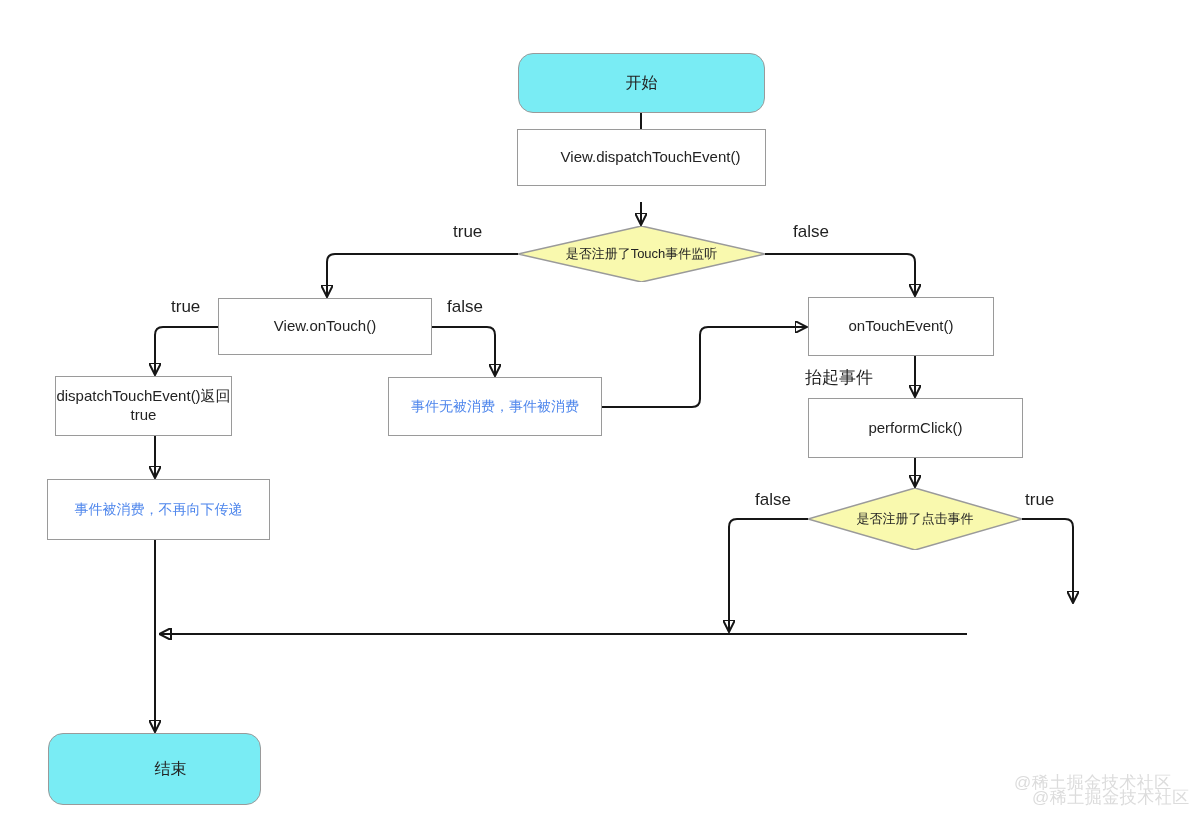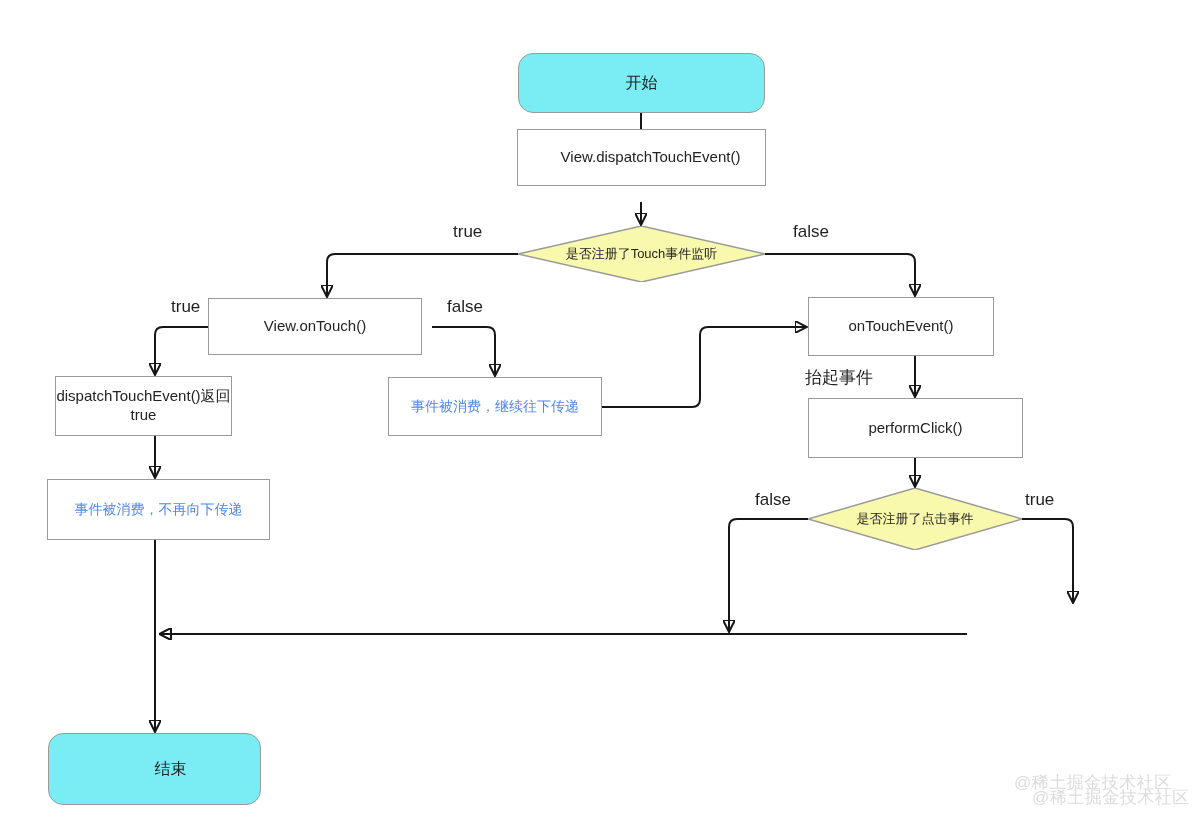--- a/index.html
+++ b/index.html
@@ -87,21 +87,21 @@
     color: var(--watermark_color, #dcdcdc);
     font-size: 17px;
     line-height: 17px;
     white-space: nowrap;
     letter-spacing: 0.5px;
   }
   
   #n-start        { left: 518px; top:  53px; width: 247px; height: 60px; }
   #n-dispatch     { left: 517px; top: 129px; width: 249px; height: 57px; padding-left: 18px; }
   #n-d1           { left: 518px; top: 226px; width: 247px; height: 56px; }
-  #n-ontouch      { left: 208px; top: 298px; width: 214px; height: 57px; }
+  #n-ontouch      { left: 218px; top: 298px; width: 214px; height: 57px; }
   #n-returntrue   { left:  55px; top: 376px; width: 177px; height: 60px; }
   #n-notconsumed  { left: 388px; top: 377px; width: 214px; height: 59px; }
   #n-consumed     { left:  47px; top: 479px; width: 223px; height: 61px; font-family: Liberation Serif, serif; }
   #n-ontouchevent { left: 808px; top: 297px; width: 186px; height: 59px; }
   #n-performclick { left: 808px; top: 398px; width: 215px; height: 60px; }
   #n-d2           { left: 808px; top: 488px; width: 214px; height: 62px; }
   #n-onclick      { left: 967px; top: 604px; width: 216px; height: 59px; }
   #n-end          { left:  48px; top: 733px; width: 213px; height: 72px; padding-left: 32px; }
   
   #lbl-true1  { left: 453px; top: 222px; }
@@ -158,21 +158,21 @@
 
   <div class="node process" id="n-ontouch">
     <span>View.onTouch()</span>
   </div>
 
   <div class="node process" id="n-returntrue">
     <span>dispatchTouchEvent()返回true</span>
   </div>
 
   <div class="node note" id="n-notconsumed">
-    <span>事件被消费，继续往下传递</span>
+    <span>事件无被消费，事件被消费</span>
   </div>
 
   <div class="node note" id="n-consumed">
     <span>事件被消费，不再向下传递</span>
   </div>
 
   <div class="node process" id="n-ontouchevent">
     <span>onTouchEvent()</span>
   </div>
 

